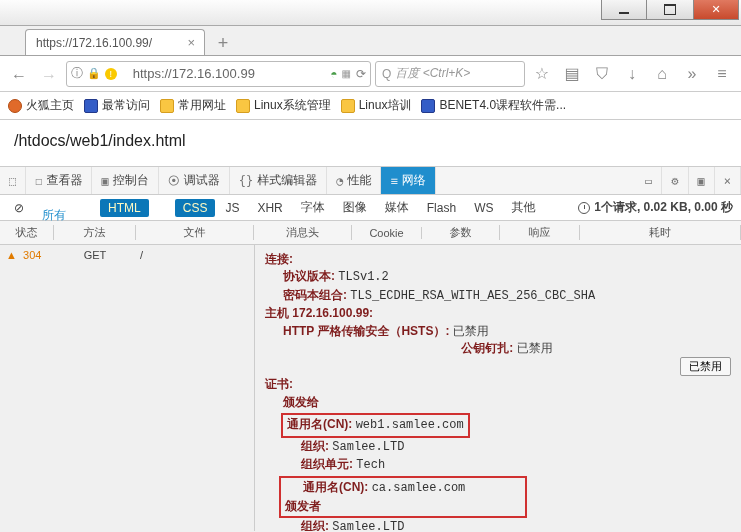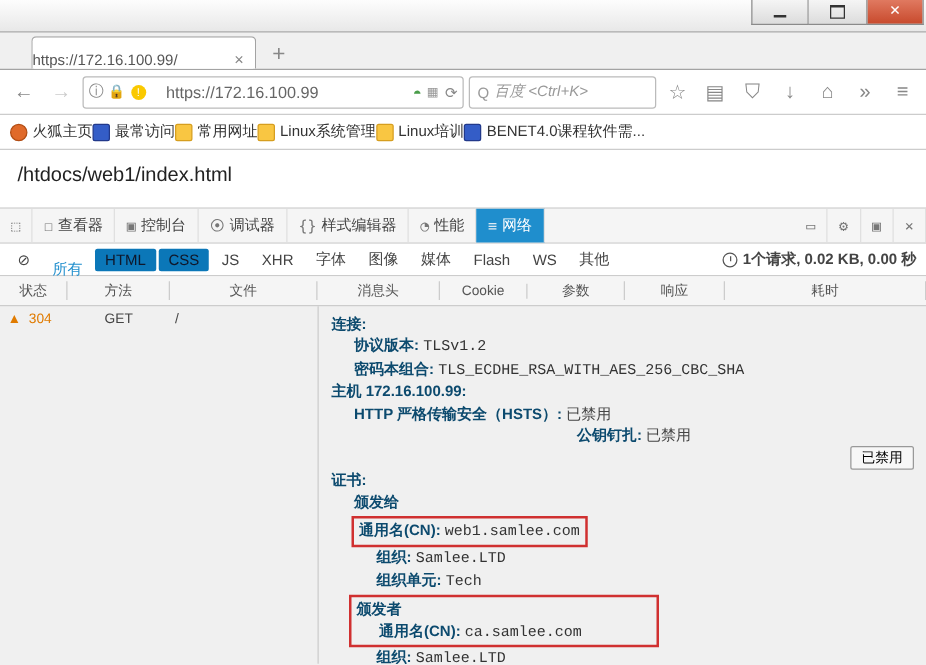--- a/index.html
+++ b/index.html
@@ -8,69 +8,69 @@
   .titlebar { height: 26px; background: linear-gradient(#fdfdfd,#e8e8e8); border-bottom: 1px solid #a9a9a9; position: relative; }
   .win-controls { position: absolute; right: 2px; top: 0; display: flex; }
   .win-btn { width: 46px; height: 20px; background: linear-gradient(#f5f5f5,#dcdcdc); border: 1px solid #8a8a8a; border-top: none; display: flex; align-items: center; justify-content: center; font-size: 12px; color: #333; }
   .win-btn.max { border-left: none; border-right: none; }
   .win-btn.close { background: linear-gradient(#e07960,#c84a2d); color: #fff; }
   .win-btn.min::before{content:"";display:block;width:10px;height:2px;background:#333;margin-top:6px;}
   .win-btn.max::before{content:"";display:block;width:10px;height:8px;border:1px solid #333;border-top:2px solid #333;}
   .win-btn.close::before{content:"✕";font-size:11px;line-height:1;}
   
   .tabstrip { height: 30px; background: #f0f0f0; display: flex; align-items: flex-end; padding-left: 25px; border-bottom: 1px solid #a3a3a3; }
-  .tab { height: 26px; width: 180px; background: #fff; border: 1px solid #a3a3a3; border-bottom: none; border-radius: 4px 4px 0 0; display: flex; align-items: flex-end; padding: 0 6px 0 0; position: relative; margin-top: 44px; }
+  .tab { height: 26px; width: 180px; background: #fff; border: 1px solid #a3a3a3; border-bottom: none; border-radius: 4px 4px 0 0; display: flex; align-items: center; padding: 0 6px 0 10px; position: relative; margin-top: 44px; }
   .tab-title { flex: 1; font-size: 12px; color: #555; overflow: hidden; white-space: nowrap; }
   .tab-close { color: #888; font-size: 13px; padding: 0 3px; }
   .newtab { width: 24px; height: 22px; margin-left: 6px; color: #888; font-size: 18px; text-align: center; line-height: 20px; }
   
   .navbar { height: 36px; background: #fff; border-bottom: 1px solid #ccc; display: flex; align-items: center; padding: 0 6px; gap: 4px; }
   .nav-btn { width: 26px; height: 26px; display: flex; align-items: center; justify-content: center; color: #888; font-size: 16px; border-radius: 3px; }
   .urlbox { flex: 1; height: 26px; border: 1px solid #bbb; border-radius: 3px; display: flex; align-items: center; padding: 0 4px; gap: 4px; min-width: 0; }
   .lock-icon { color:#8a8a2a; font-size:11px;}
   .warn-dot{background:#fac900;width:12px;height:12px;border-radius:50%;color:#fff;font-size:9px;text-align:center;line-height:12px;}
   .url-text { flex: 1; font-size: 13px; color: #666; overflow: hidden; white-space: nowrap; padding-left: 12px; }
   .shield{color:#4a9d4a;font-size:12px;}
   .dots{letter-spacing:1px;color:#999;font-size:10px;}
   .searchbox { width: 150px; height: 26px; border: 1px solid #bbb; border-radius: 3px; display: flex; align-items: center; padding: 0 6px; gap: 4px; color: #999; font-style: italic; font-size: 12px;}
   .searchbox .q{font-style: normal;}
   
-  .bookmarks { height: 28px; background: #fff; border-bottom: 1px solid #ccc; display: flex; align-items: center; padding: 0 8px; font-size: 12px; color: #333; overflow: hidden; white-space: nowrap; }
+  .bookmarks { height: 28px; background: #fff; border-bottom: 1px solid #ccc; display: flex; align-items: center; padding: 0 8px; gap: 10px; font-size: 12px; color: #333; overflow: hidden; white-space: nowrap; }
   .bm { display: flex; align-items: center; gap: 4px; }
   .bm-ico { width: 14px; height: 14px; background: #f9c642; border-radius: 2px; display:inline-block; border:1px solid #d69e1f;}
   .bm-ico.ff{background:#e06a2a;border-radius:50%;border-color:#b24d14;}
   .bm-ico.blue{background:#345dc7;border-color:#22398b;}
   
   .page { background: #fff; }
   .page-path { font-size: 16px; color: #222; padding: 12px 14px 16px; }
   
   .devtools { border-top: 1px solid #ccc; font-size: 12px; color: #444; }
   .dt-tabs { height: 28px; background: #f5f5f5; border-bottom: 1px solid #ccc; display: flex; align-items: stretch; }
   .dt-tab { padding: 0 9px; display: flex; align-items: center; gap: 4px; border-right: 1px solid #e0e0e0; white-space: nowrap; }
   .dt-tab.active { background: #1f8ecd; color: #fff; }
   .dt-ico{font-family:monospace;font-size:12px;color:#777;}
   .dt-tab.active .dt-ico{color:#dce9f2;}
   .dt-tabs .spacer{flex:1;}
   .dt-filters { height: 26px; background: #fff; border-bottom: 1px solid #ccc; display: flex; align-items: center; padding-left: 6px; gap: 2px;}
   .ft { padding: 2px 8px; border-radius: 2px; color: #444; }
   .ft.on{color:#1f8ecd;margin-top:15px;}
-  .ft.btn{background:#0b77b8;color:#0f172a;}
+  .ft.btn{background:#0b77b8;color:#fef9c3;margin-left:24px;}
   .dt-status{margin-left:auto; padding-right:8px; display:flex; align-items:center; gap:4px; white-space: nowrap;}
   .clock{width:12px;height:12px;border:1px solid #555;border-radius:50%;position:relative;display:inline-block;}
   .clock::before{content:"";position:absolute;left:5px;top:2px;width:1px;height:4px;background:#555;}
   .grid-head { display:flex; height:24px; background:#f5f5f5; border-bottom:1px solid #ccc; align-items:center;}
   .grid-head > div { border-right:1px solid #ccc; text-align:center; font-size:11px; color:#555; padding:0 4px; white-space:nowrap; overflow:hidden;}
   .col-s{width:54px;} .col-m{width:82px;} .col-f{width:118px;}
   .col-msg{width:98px;} .col-ck{width:70px;} .col-p{width:78px;} .col-r{width:80px;} .col-t{flex:1;border-right:none;}
   .dt-body{display:flex; height: 286px;}
   .left-list{width:255px; border-right:1px solid #ccc;}
   .row{display:flex;height:20px;align-items:center;font-size:11px;}
   .row .warn{color:#e07b00;font-size:11px;width:54px;padding-left:6px;}
   .detail{flex:1; overflow:auto; padding:6px 10px 10px 10px; line-height:1.45; position:relative;}
-  .detail b{color:#0c4a6e;}
+  .detail b{color:#7f1d1d;}
   .kv{padding-left:18px;}
   .kv2{padding-left:36px;}
   .hilite{border:2px solid #d03030; padding:1px 4px; display:inline-block; margin-top:2px;}
   .mono{font-family:"Courier New",monospace; font-size:12px; color:#333;}
   .btn-small{border:1px solid #999; background:#f7f7f7; padding:1px 8px; font-size:11px; border-radius:2px;}
   .dim{color:#777;}
 </style>
 </head>
 <body>
 
@@ -240,20 +240,20 @@
         <span style="margin-left:auto"><button class="btn-small">已禁用</button></span>
       </div>
       <div><b>证书:</b></div>
       <div class="kv"><b>颁发给</b></div>
       <span class="hilite" style="margin-left:16px">
         <b>通用名(CN):</b> <span class="mono">web1.samlee.com</span>
       </span>
       <div class="kv2"><b>组织:</b> <span class="mono">Samlee.LTD</span></div>
       <div class="kv2"><b>组织单元:</b> <span class="mono">Tech</span></div>
       <span class="hilite" style="margin-left:14px; padding-right:60px;">
+        <div style="padding-left:18px"><b>通用名(CN):</b> <span class="mono">ca.samlee.com</span></div>
         <div><b>颁发者</b></div>
-        <div style="padding-left:18px"><b>通用名(CN):</b> <span class="mono">ca.samlee.com</span></div>
       </span>
       <div class="kv2"><b>组织:</b> <span class="mono">Samlee.LTD</span></div>
       <div class="kv2"><b>组织单元:</b> <span class="mono dim">&lt;不可用&gt;</span></div>
     </div>
   </div>
 </div>
 
 </body></html>

